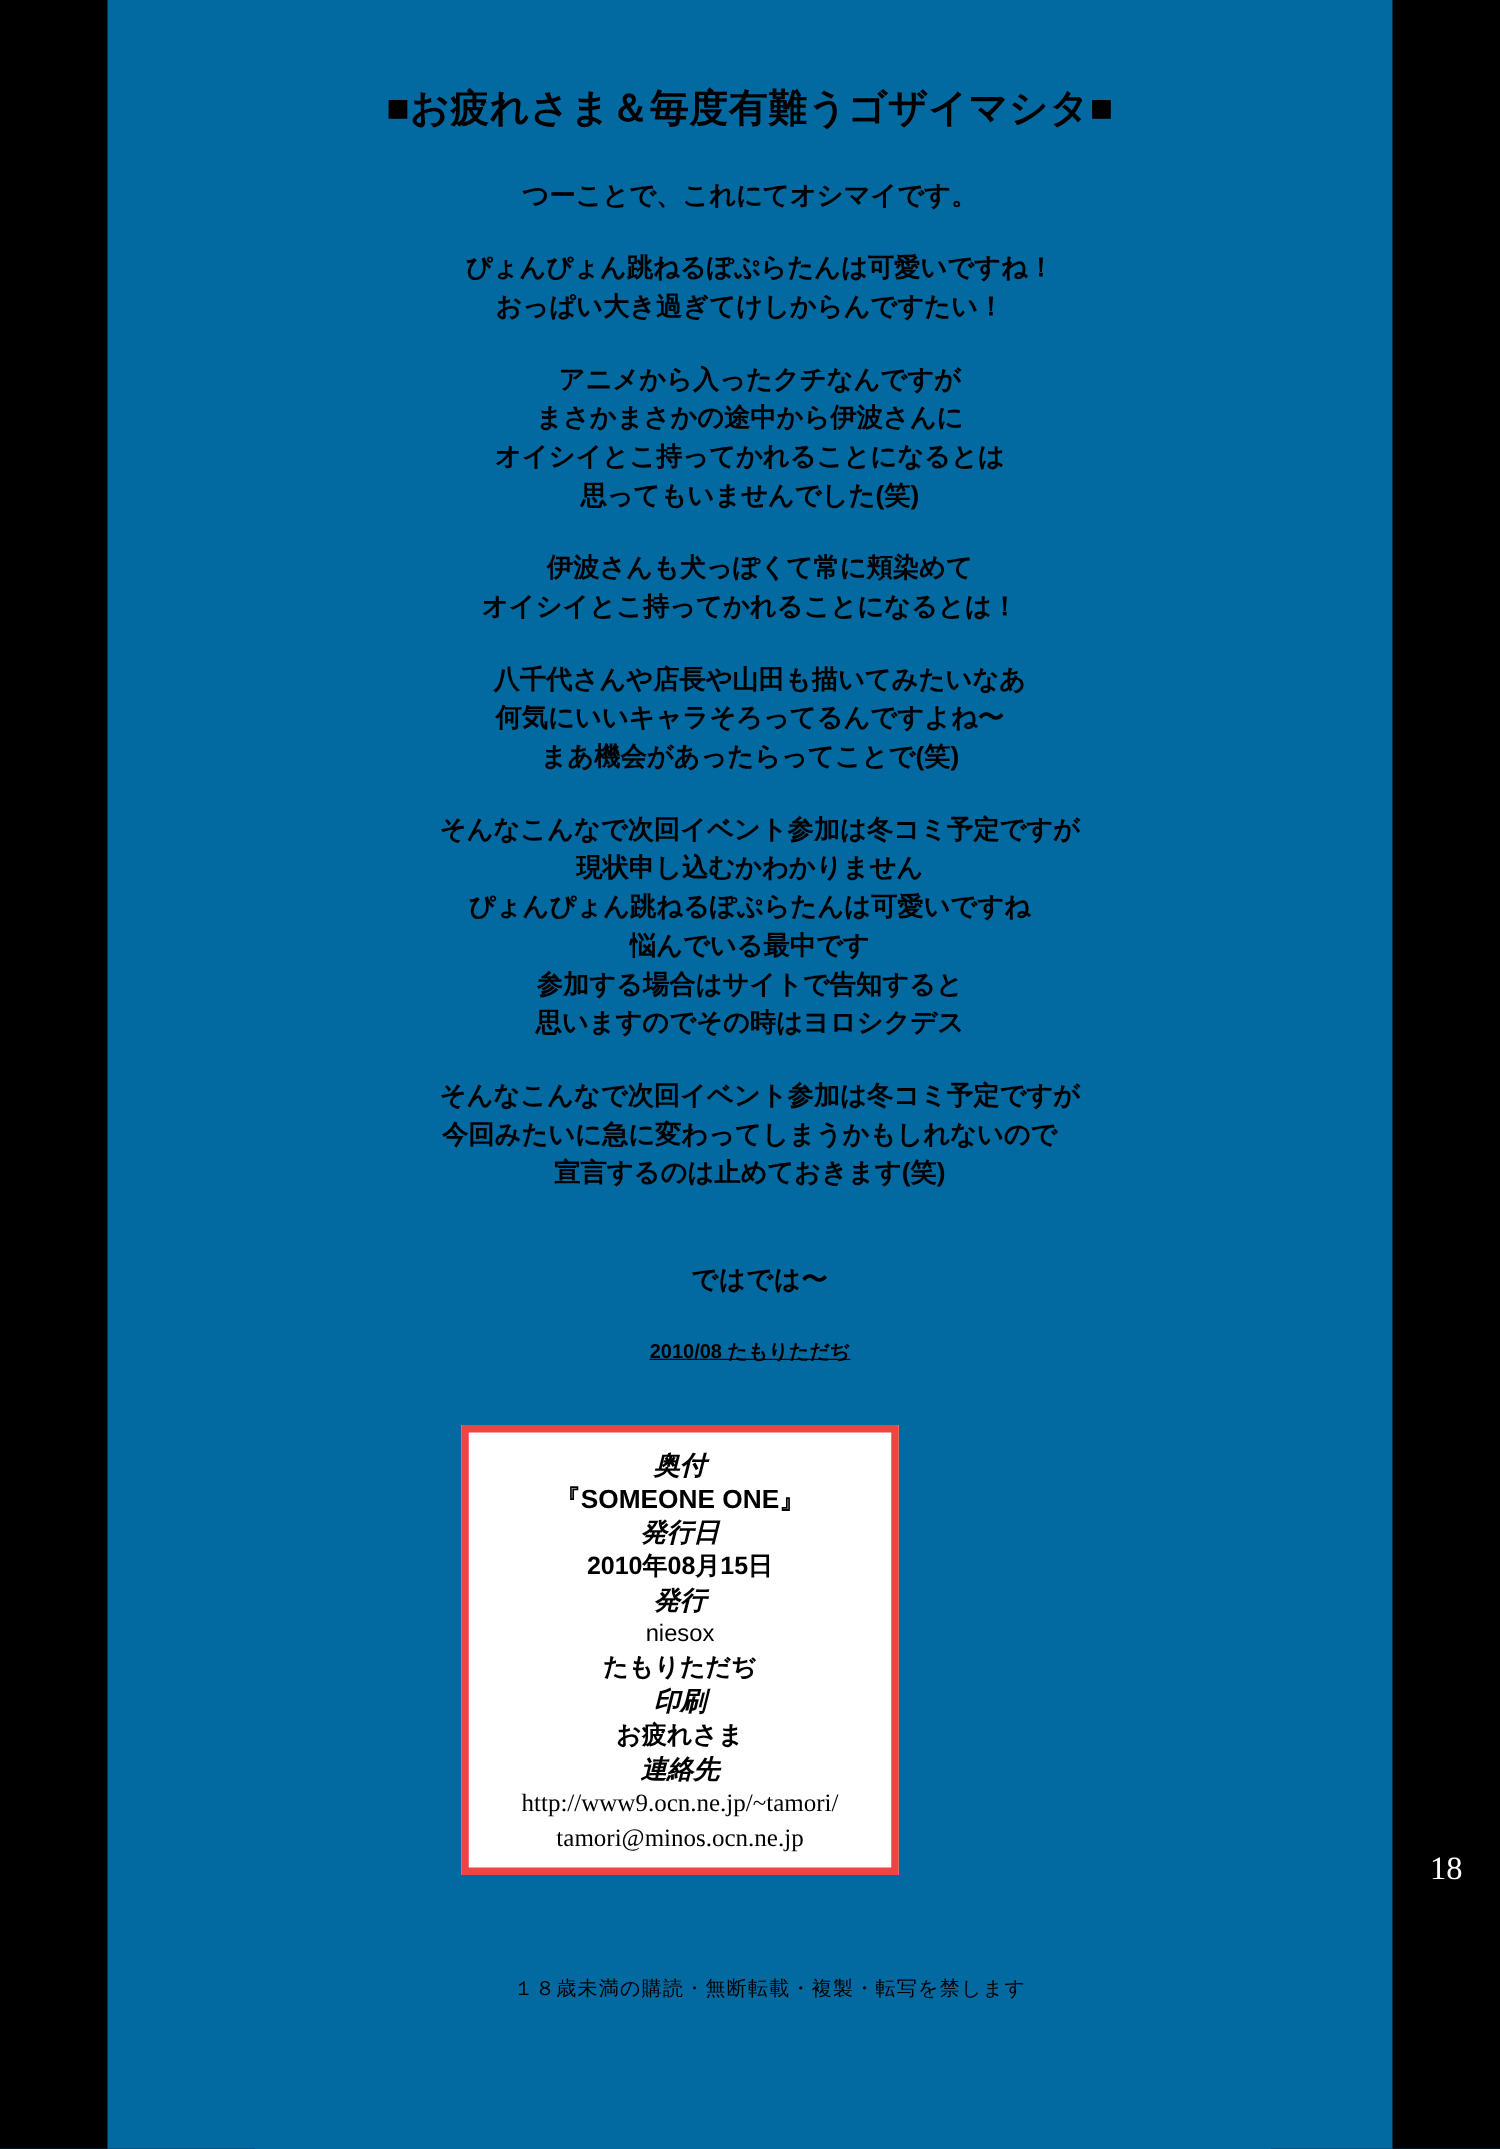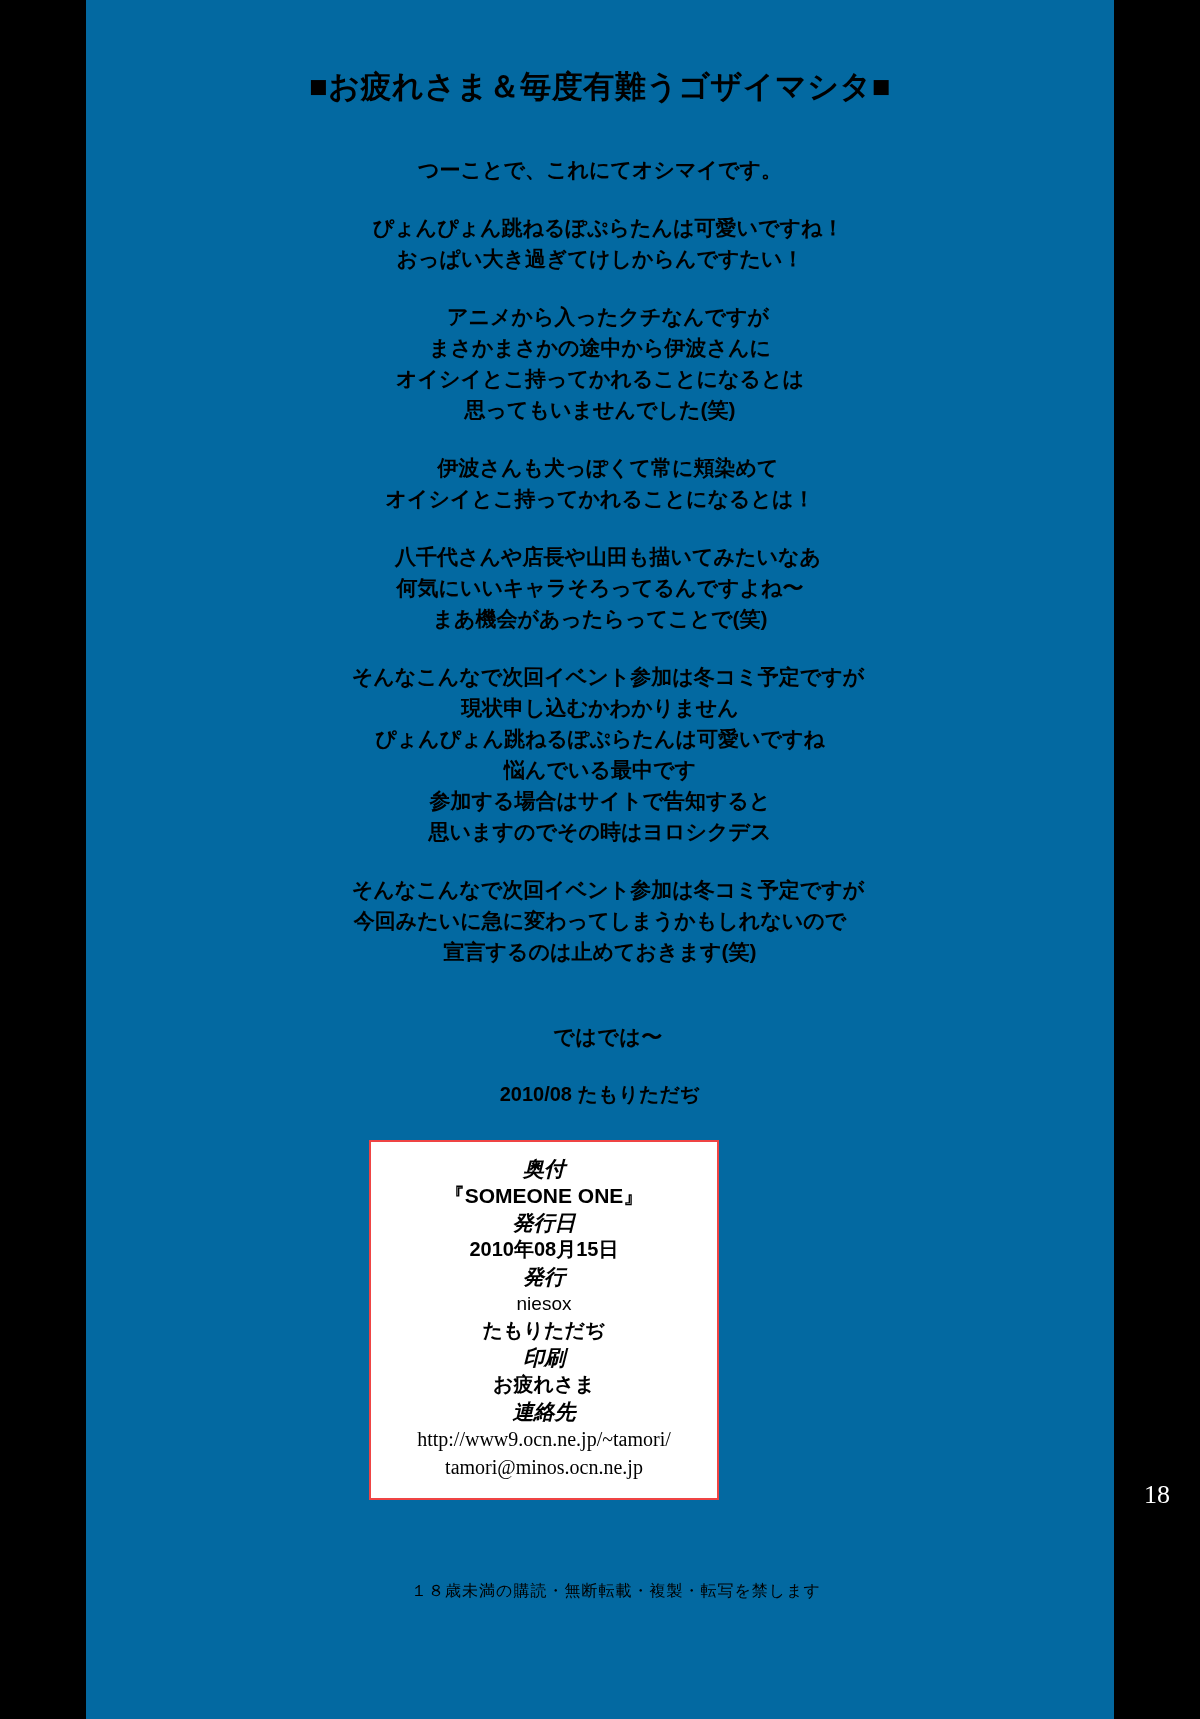--- a/index.html
+++ b/index.html
@@ -29,49 +29,50 @@
     text-align: center;
     font-size: 31px;
     font-weight: bold;
     letter-spacing: 0.5px;
     color: #000000;
     white-space: nowrap;
   }
   .body-text {
     position: absolute;
     left: 0;
-    top: 154px;
+    top: 141px;
     width: 1028px;
     text-align: center;
     font-size: 21px;
     font-weight: bold;
     line-height: 31px;
     color: #000000;
   }
   .body-text p {
     margin: 0;
   }
   .body-text p.gap {
     margin-top: 27px;
     margin-left: 16px;
   }
   .sig-line {
     letter-spacing: 0.5px;
   }
   .date-line {
-    font-size: 20px;
+    font-size: 16px;
     font-weight: bold;
+    text-decoration: underline;
   }
   .colophon {
     position: absolute;
     left: 283px;
     top: 1140px;
     width: 350px;
     height: 360px;
-    border: 2px solid #ef4444;
+    border: 6px solid #ef4444;
     background: #ffffff;
     box-sizing: border-box;
     text-align: center;
     padding-top: 13px;
   }
   .colophon .line {
     font-size: 20px;
     line-height: 27px;
     color: #000000;
     font-weight: bold;

